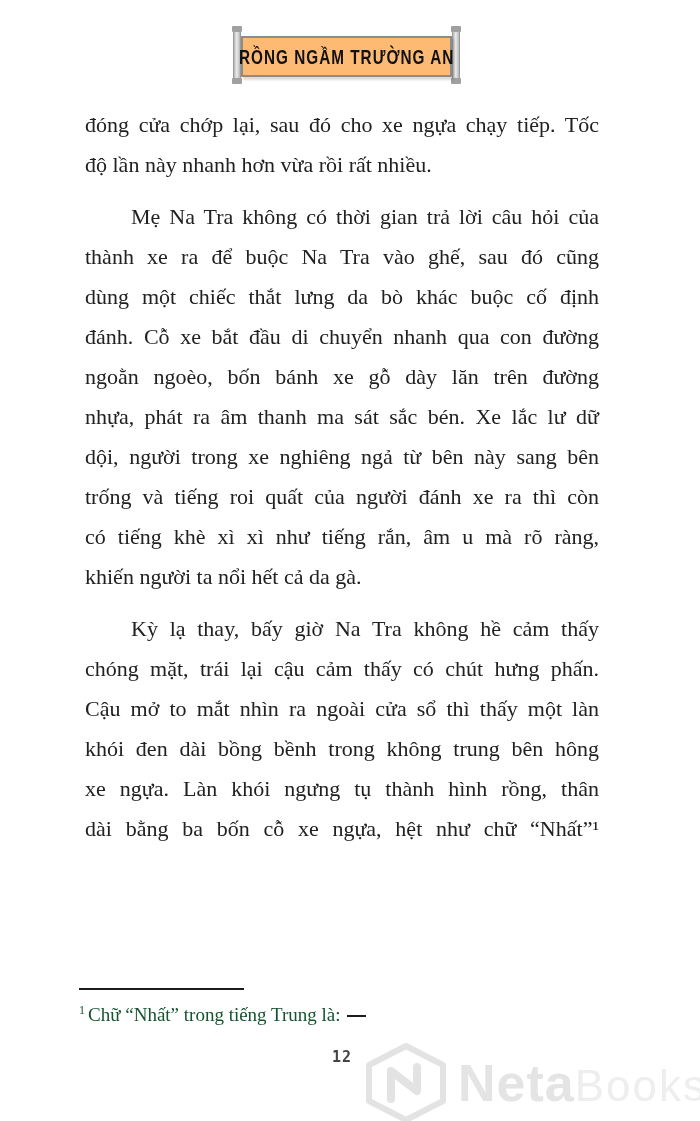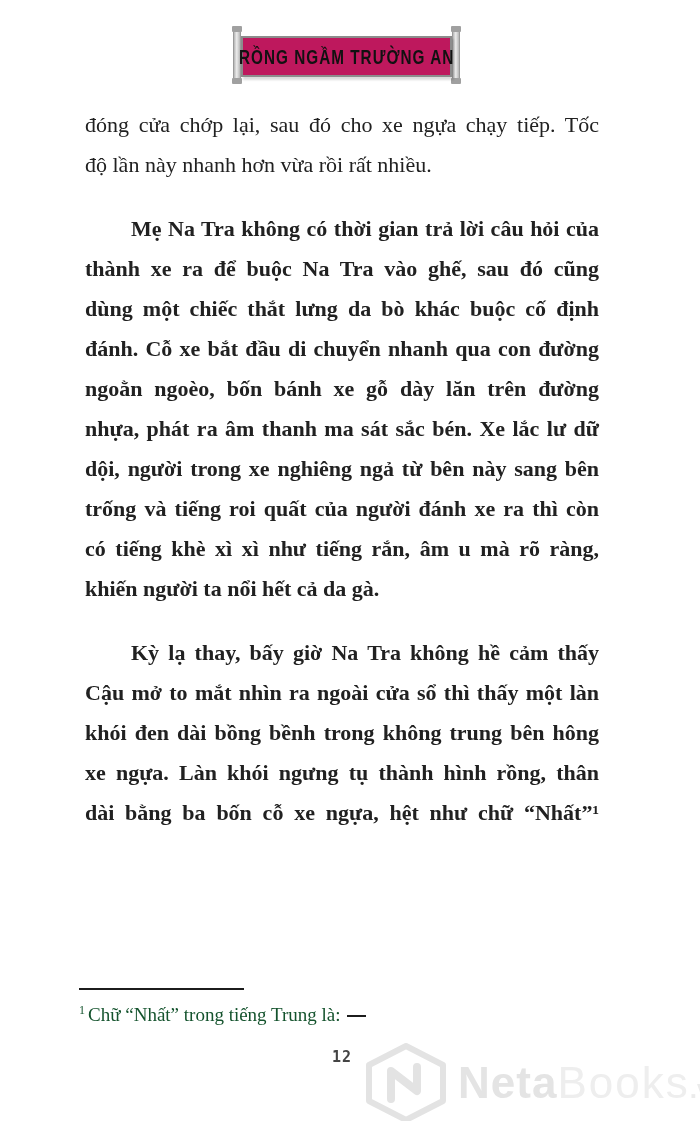--- a/index.html
+++ b/index.html
@@ -17,36 +17,36 @@
     border:1px solid #9a9a9a; box-sizing:border-box;
   }
   .roller.left { left:0; } .roller.right { right:0; }
   .roller::before, .roller::after {
     content:""; position:absolute; left:-2px; width:10px; height:6px;
     background:#a0a0a0; border-radius:1px;
   }
   .roller::before { top:-3px; } .roller::after { bottom:-3px; }
   .banner-rect {
     position:absolute; left:8px; top:9px; width:211px; height:41px;
-    box-sizing:border-box; border:2px solid #8c8c8c; background:#be185d;
+    box-sizing:border-box; border:2px solid #8c8c8c; background:#fdba74;
     box-shadow:2px 3px 2px rgba(0,0,0,0.14);
     display:flex; align-items:center; justify-content:center;
   }
   .banner-title {
     font-family:"Liberation Sans","DejaVu Sans",sans-serif;
     font-weight:bold; font-size:15px; letter-spacing:1px; color:#111;
     transform:scale(1.02,1.35); white-space:nowrap;
   }
 
   
   .body-text {
     position:absolute; left:85px; top:105px; width:514px;
     font-size:22px; line-height:40px; color:#212121;
   }
-  .para + .para { margin-top:24px;font-weight:bold; }
+  .para + .para { margin-top:12px; }
   .line { text-align:justify; text-align-last:justify; }
   .line.flush { text-align-last:left; }
   .para.indent .line:first-child { padding-left:46px; }
 
   
   .footnote { position:absolute; left:79px; top:988px; width:514px; color:#14532d; }
   .fn-rule { width:165px; height:2px; background:#1c1c1c; }
   .fn-text { margin-top:7px; font-size:19px; line-height:26px; }
   .fn-marker { font-size:12px; vertical-align:super; margin-right:3px; }
   .kanji-bar {
@@ -63,21 +63,21 @@
 
   
   .watermark {
     position:absolute; left:364px; top:1042px; height:82px;
     display:flex; align-items:center;
     font-family:"Liberation Sans","DejaVu Sans",sans-serif;
     white-space:nowrap;
   }
   .wm-logo { flex:0 0 auto; }
   .wm-text { margin-left:10px; }
-  .wm-bold  { font-size:44px; font-weight:bold; color:#e4e4e4; letter-spacing:1px; }
+  .wm-bold  { font-size:52px; font-weight:bold; color:#e4e4e4; letter-spacing:1px; }
   .wm-light { font-size:44px; font-weight:normal; color:#eeeeee; letter-spacing:2px; }
   .wm-tld   { font-size:26px; font-weight:bold; color:#ebebeb; }
 </style>
 </head>
 <body>
 
 <div class="page">
 
   <div class="banner">
     <div class="roller left"></div>
@@ -99,20 +99,21 @@
         <div class="line">đánh. Cỗ xe bắt đầu di chuyển nhanh qua con đường</div>
         <div class="line">ngoằn ngoèo, bốn bánh xe gỗ dày lăn trên đường</div>
         <div class="line">nhựa, phát ra âm thanh ma sát sắc bén. Xe lắc lư dữ</div>
         <div class="line">dội, người trong xe nghiêng ngả từ bên này sang bên</div>
         <div class="line">trống và tiếng roi quất của người đánh xe ra thì còn</div>
         <div class="line">có tiếng khè xì xì như tiếng rắn, âm u mà rõ ràng,</div>
         <div class="line flush">khiến người ta nổi hết cả da gà.</div>
       </div>
       <div class="para indent">
         <div class="line">Kỳ lạ thay, bấy giờ Na Tra không hề cảm thấy</div>
+        <div class="line">chóng mặt, trái lại cậu cảm thấy có chút hưng phấn.</div>
         <div class="line">Cậu mở to mắt nhìn ra ngoài cửa sổ thì thấy một làn</div>
         <div class="line">khói đen dài bồng bềnh trong không trung bên hông</div>
         <div class="line">xe ngựa. Làn khói ngưng tụ thành hình rồng, thân</div>
         <div class="line">dài bằng ba bốn cỗ xe ngựa, hệt như chữ “Nhất”¹</div>
       </div>
     </div>
 
   <div class="footnote">
     <div class="fn-rule"></div>
     <div class="fn-text">

